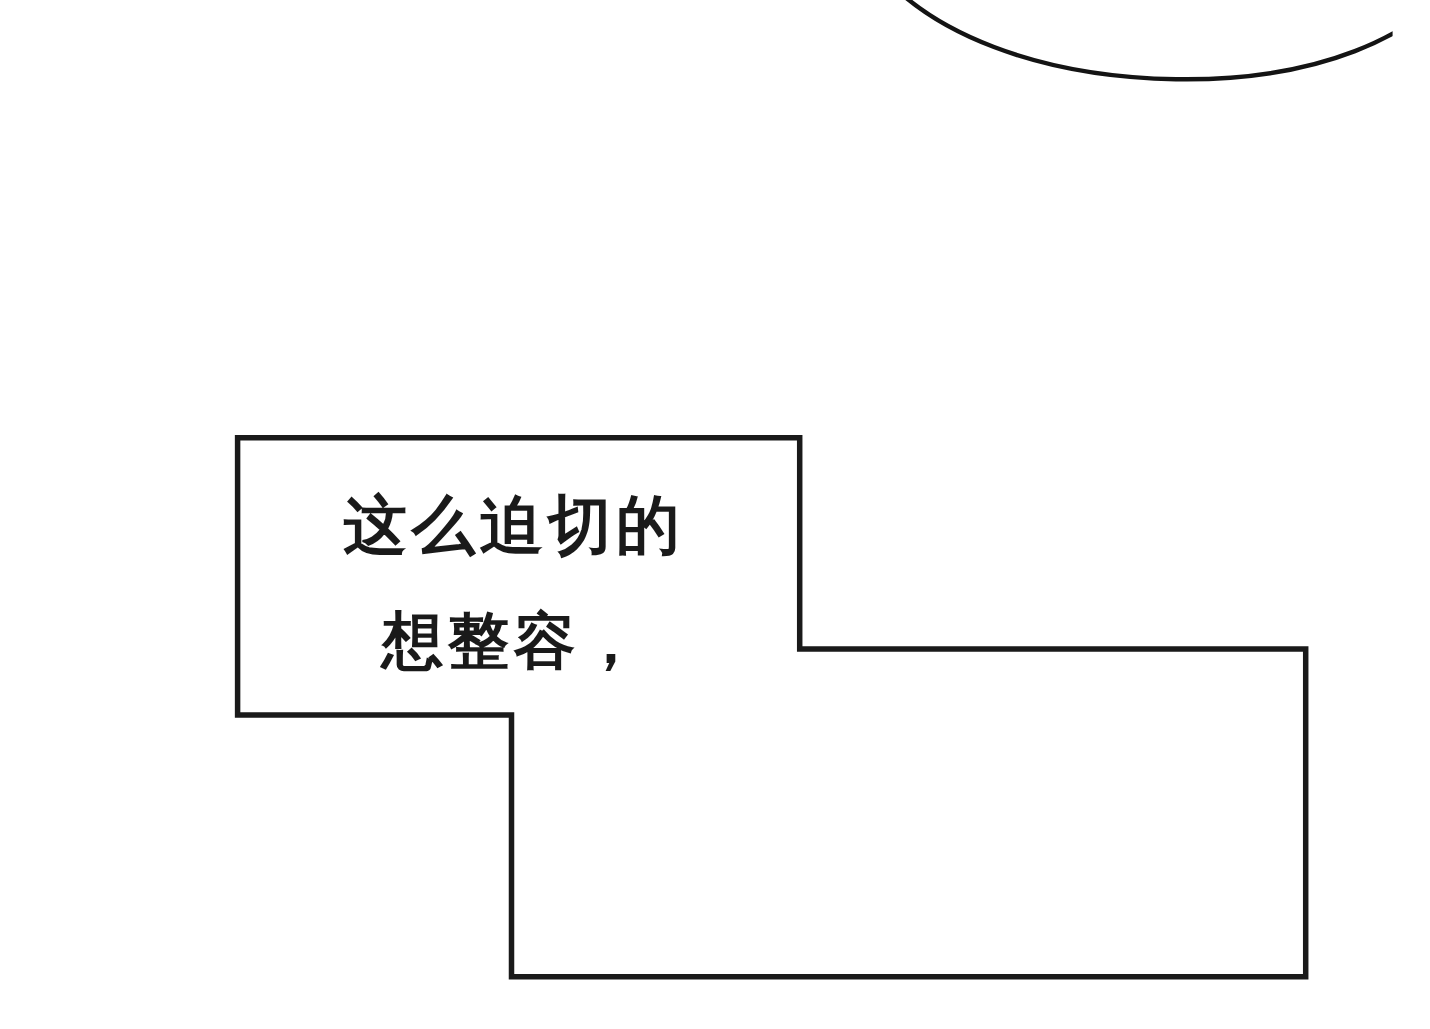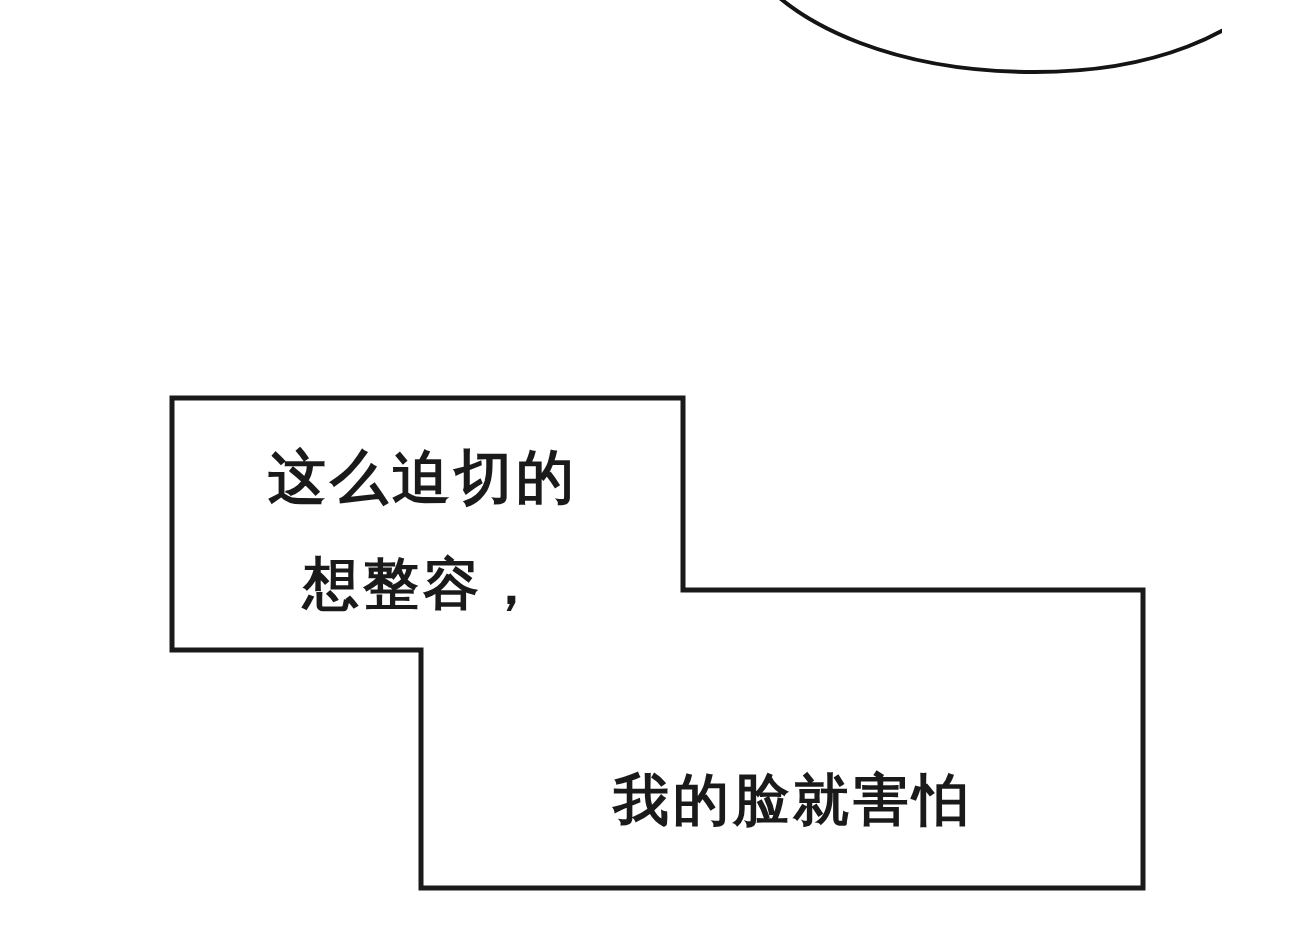--- a/index.html
+++ b/index.html
@@ -10,20 +10,21 @@
   }
   body {
     font-family: "Liberation Sans", "DejaVu Sans", sans-serif;
   }
   #panel {
     position: relative;
     width: 1222px;
     height: 935px;
     background: #ffffff;
     overflow: hidden;
+    margin-left: 44px;
   }
   #panel-art {
     position: absolute;
     left: 0;
     top: 0;
     width: 1300px;
     height: 935px;
     display: block;
   }
   .bubble-text-layer {
@@ -78,16 +79,15 @@
     <rect x="0" y="0" width="1300" height="935" fill="#ffffff"></rect>
 
     <path id="top-arc" d="M 752 -30 C 800 30 900 70 1025 72 C 1150 74 1245 36 1292 -30" fill="none" stroke="#141414" stroke-width="4" stroke-linecap="round"></path>
 
     <path id="bubble-outline" d="M 172 398 L 683 398 L 683 590 L 1143 590 L 1143 888 L 421 888 L 421 650 L 172 650 Z" fill="#ffffff" stroke="#1a1a1a" stroke-width="5" stroke-linejoin="miter"></path>
   </svg>
 
   <div class="bubble-text-layer">
     <div class="line line-a" style="color: rgb(26, 26, 26);">这么迫切的</div>
     <div class="line line-b" style="color: rgb(26, 26, 26);">想整容，</div>
-    <div class="line line-d" style="color: rgb(26, 26, 26);">我的脸就害怕</div>
   </div>
 
 </div>
 
 </body></html>

